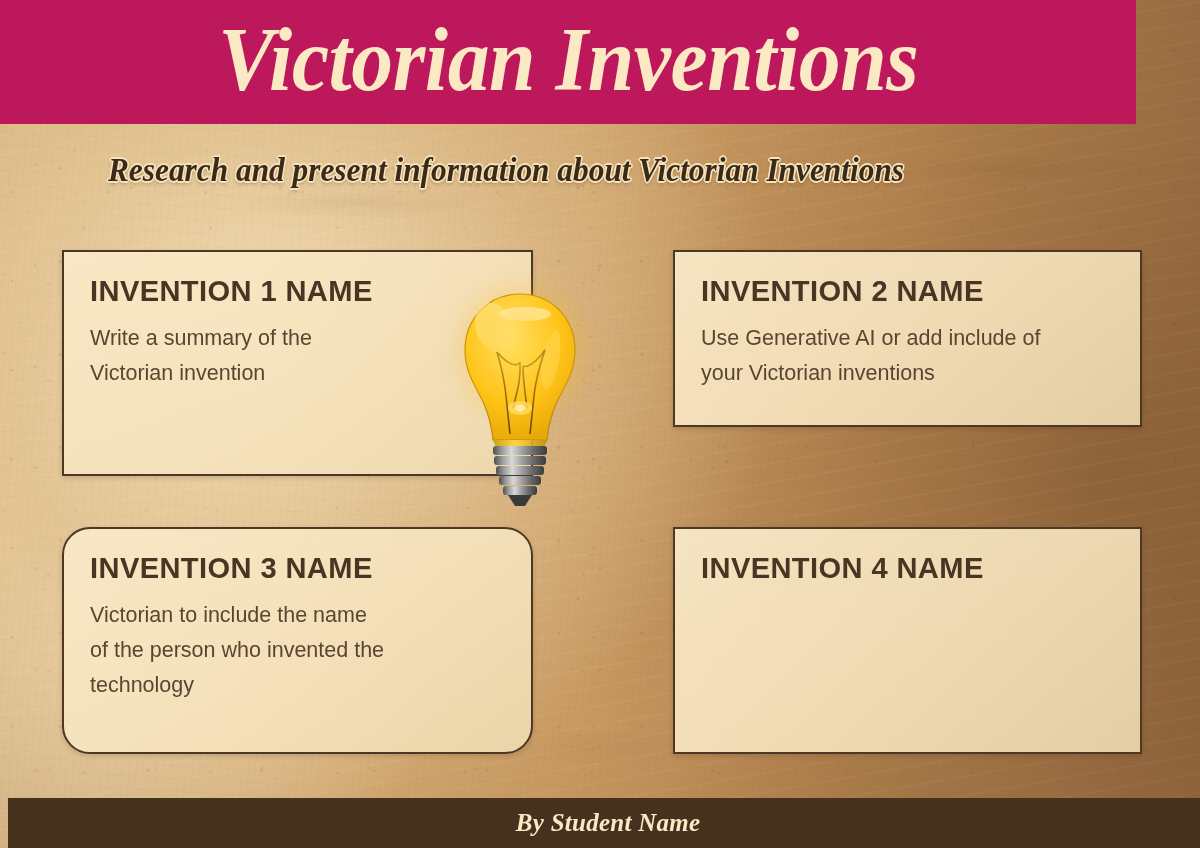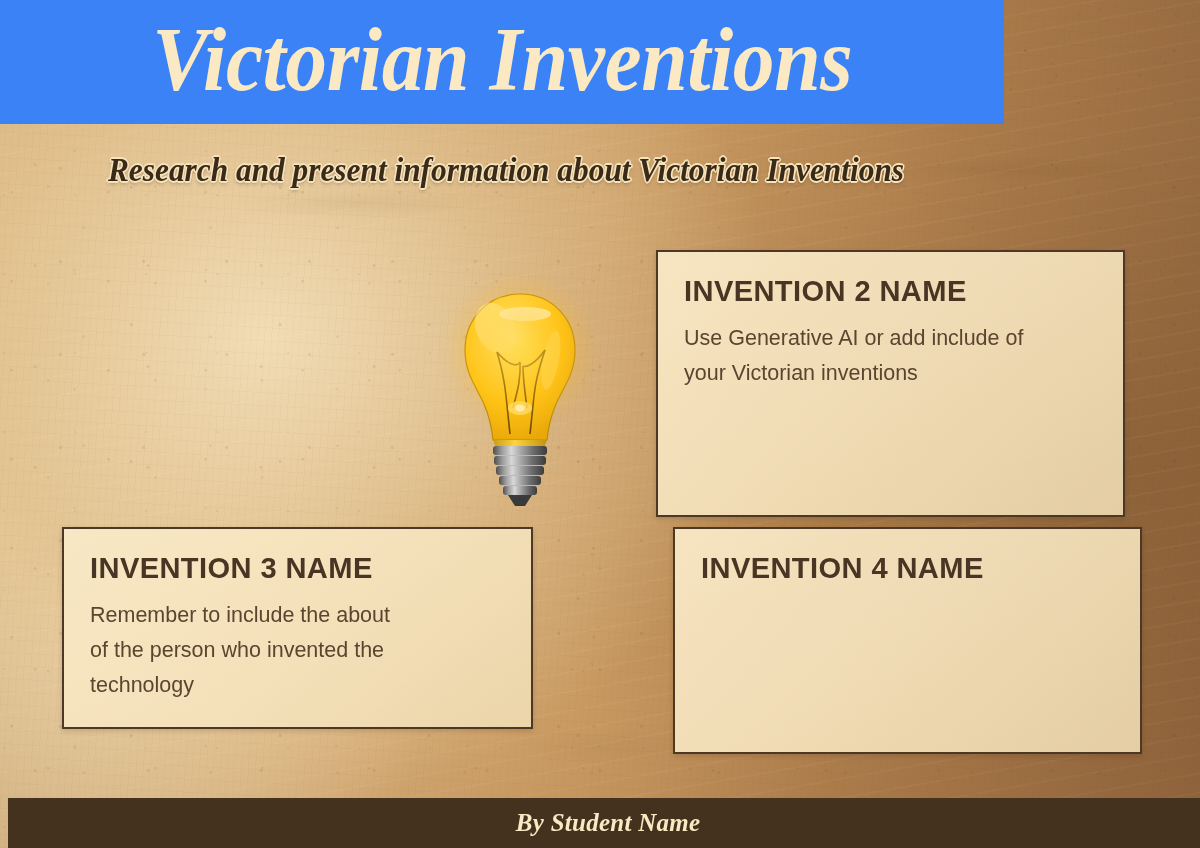--- a/index.html
+++ b/index.html
@@ -68,23 +68,23 @@
   .bg-vignette {
     position: absolute;
     inset: 0;
     background: radial-gradient(ellipse 95% 95% at 38% 45%, rgba(0,0,0,0) 45%, rgba(60,38,14,0.20) 100%);
   }
 
   
   .header-bar {
     position: absolute;
     left: 0; top: 0;
-    width: 1004px;
+    width: 1136px;
     height: 124px;
-    background: #3b82f6;
+    background: #be185d;
     display: flex;
     align-items: center;
     justify-content: center;
     overflow: hidden;
   }
   .poster-title {
     font-family: "Liberation Serif", serif;
     font-weight: bold;
     font-style: italic;
     font-size: 90px;
@@ -124,22 +124,22 @@
   
   .card {
     position: absolute;
     box-sizing: border-box;
     border: 2px solid #4c3824;
     background: linear-gradient(145deg, rgba(250,234,200,0.93) 0%, rgba(246,228,190,0.90) 55%, rgba(240,220,178,0.88) 100%);
     box-shadow: 0 2px 5px rgba(55,34,12,0.18);
     padding: 22px 26px 0 26px;
   }
   .card-1 { left: 62px;  top: 250px; width: 471px; height: 226px; }
-  .card-2 { left: 656px; top: 250px; width: 469px; height: 267px; }
-  .card-3 { left: 62px;  top: 527px; width: 471px; height: 202px; }
+  .card-2 { left: 673px; top: 250px; width: 469px; height: 177px; }
+  .card-3 { left: 62px;  top: 527px; width: 471px; height: 227px; border-radius: 28px; }
   .card-4 { left: 673px; top: 527px; width: 469px; height: 227px; }
 
   .card-title {
     font-family: "Liberation Sans", sans-serif;
     font-weight: bold;
     font-size: 30px;
     line-height: 1.1;
     letter-spacing: 0.4px;
     color: #4a3524;
     margin: 0 0 14px 0;
@@ -209,30 +209,35 @@
   <div class="bg-vignette"></div>
 
   <div class="header-bar">
     <div class="poster-title">Victorian Inventions</div>
   </div>
 
   <div class="subtitle-wrap">
     <span class="subtitle">Research and present information about Victorian Inventions</span>
   </div>
 
+  <div class="card card-1">
+    <p class="card-title">INVENTION 1 NAME</p>
+    <p class="card-body">Write a summary of the
+Victorian invention</p>
+  </div>
 
   <div class="card card-2">
     <p class="card-title">INVENTION 2 NAME</p>
     <p class="card-body">Use Generative AI or add include of
 your Victorian inventions</p>
   </div>
 
   <div class="card card-3">
     <p class="card-title">INVENTION 3 NAME</p>
-    <p class="card-body">Remember to include the about
+    <p class="card-body">Victorian to include the name
 of the person who invented the
 technology</p>
   </div>
 
   <div class="card card-4">
     <p class="card-title">INVENTION 4 NAME</p>
   </div>
 
   <div class="bulb">
     <div class="bulb-glow"></div>

